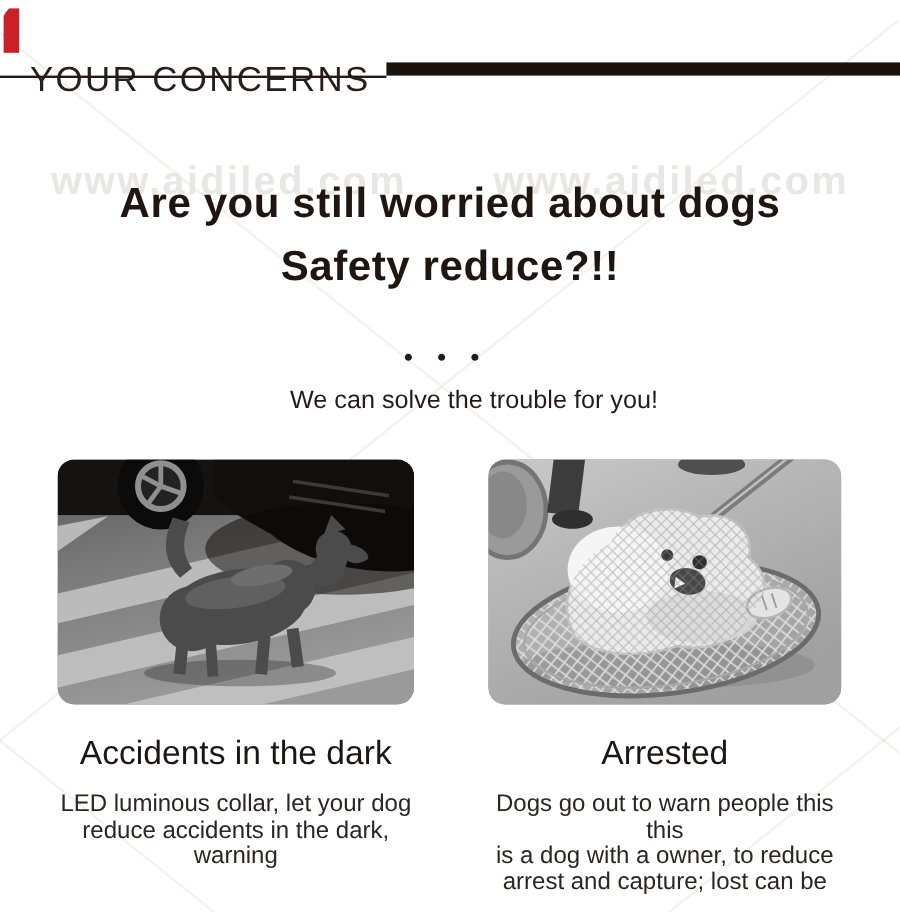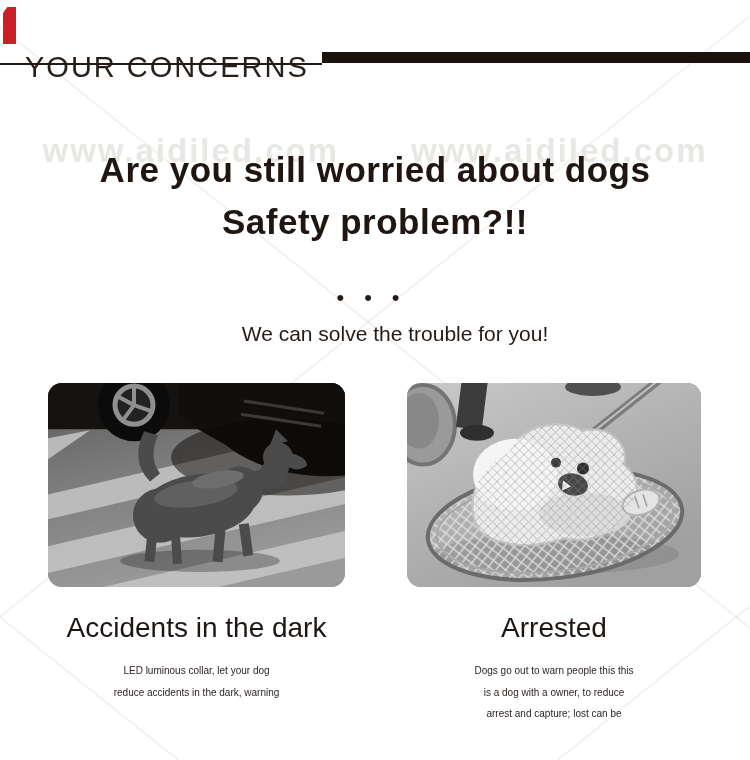--- a/index.html
+++ b/index.html
@@ -37,21 +37,21 @@
   .subheading{position:absolute;top:322px;left:0;width:100%;margin:0;text-align:center;
     font-size:21px;color:#241b17;padding-left:20px;}
 
   
   .concern{position:absolute;top:383px;margin:0;text-align:center;}
   .concern-left{left:48px;width:297px;}
   .concern-right{left:407px;width:294px;}
   .photo{width:100%;height:204px;border-radius:14px;overflow:hidden;background:#8a8a8a;}
   .photo svg{display:block;width:100%;height:100%;}
   .caption{margin-top:24px;font-size:28px;font-weight:400;color:#1e1613;line-height:34px;}
-  .desc{margin-top:15px;font-size:10px;line-height:21.5px;color:#2c2522;}
+  .desc{margin-top:15px;font-size:20px;line-height:21.5px;color:#2c2522;}
   .desc span{display:block;}
 </style>
 </head>
 <body>
 
 <div class="page">
 
   <div class="wm-line wm-a"></div>
   <div class="wm-line wm-b"></div>
   <div class="wm-line wm-c"></div>
@@ -62,21 +62,21 @@
   <div class="thin-rule z"></div>
   <div class="thick-bar z"></div>
 
   <div class="watermark-row z">
     <span>www.aidiled.com</span>
     <span>www.aidiled.com</span>
   </div>
 
   <h1 class="hero-heading z">
     <span>Are you still worried about dogs</span>
-    <span>Safety problem?!!</span>
+    <span>Safety reduce?!!</span>
   </h1>
 
   <div class="dots-separator z">•••</div>
 
   <p class="subheading z">We can solve the trouble for you!</p>
 
   <figure class="concern concern-left z">
     <div class="photo">
       <svg viewBox="0 0 297 203" preserveAspectRatio="none" aria-hidden="true">
         <defs>

